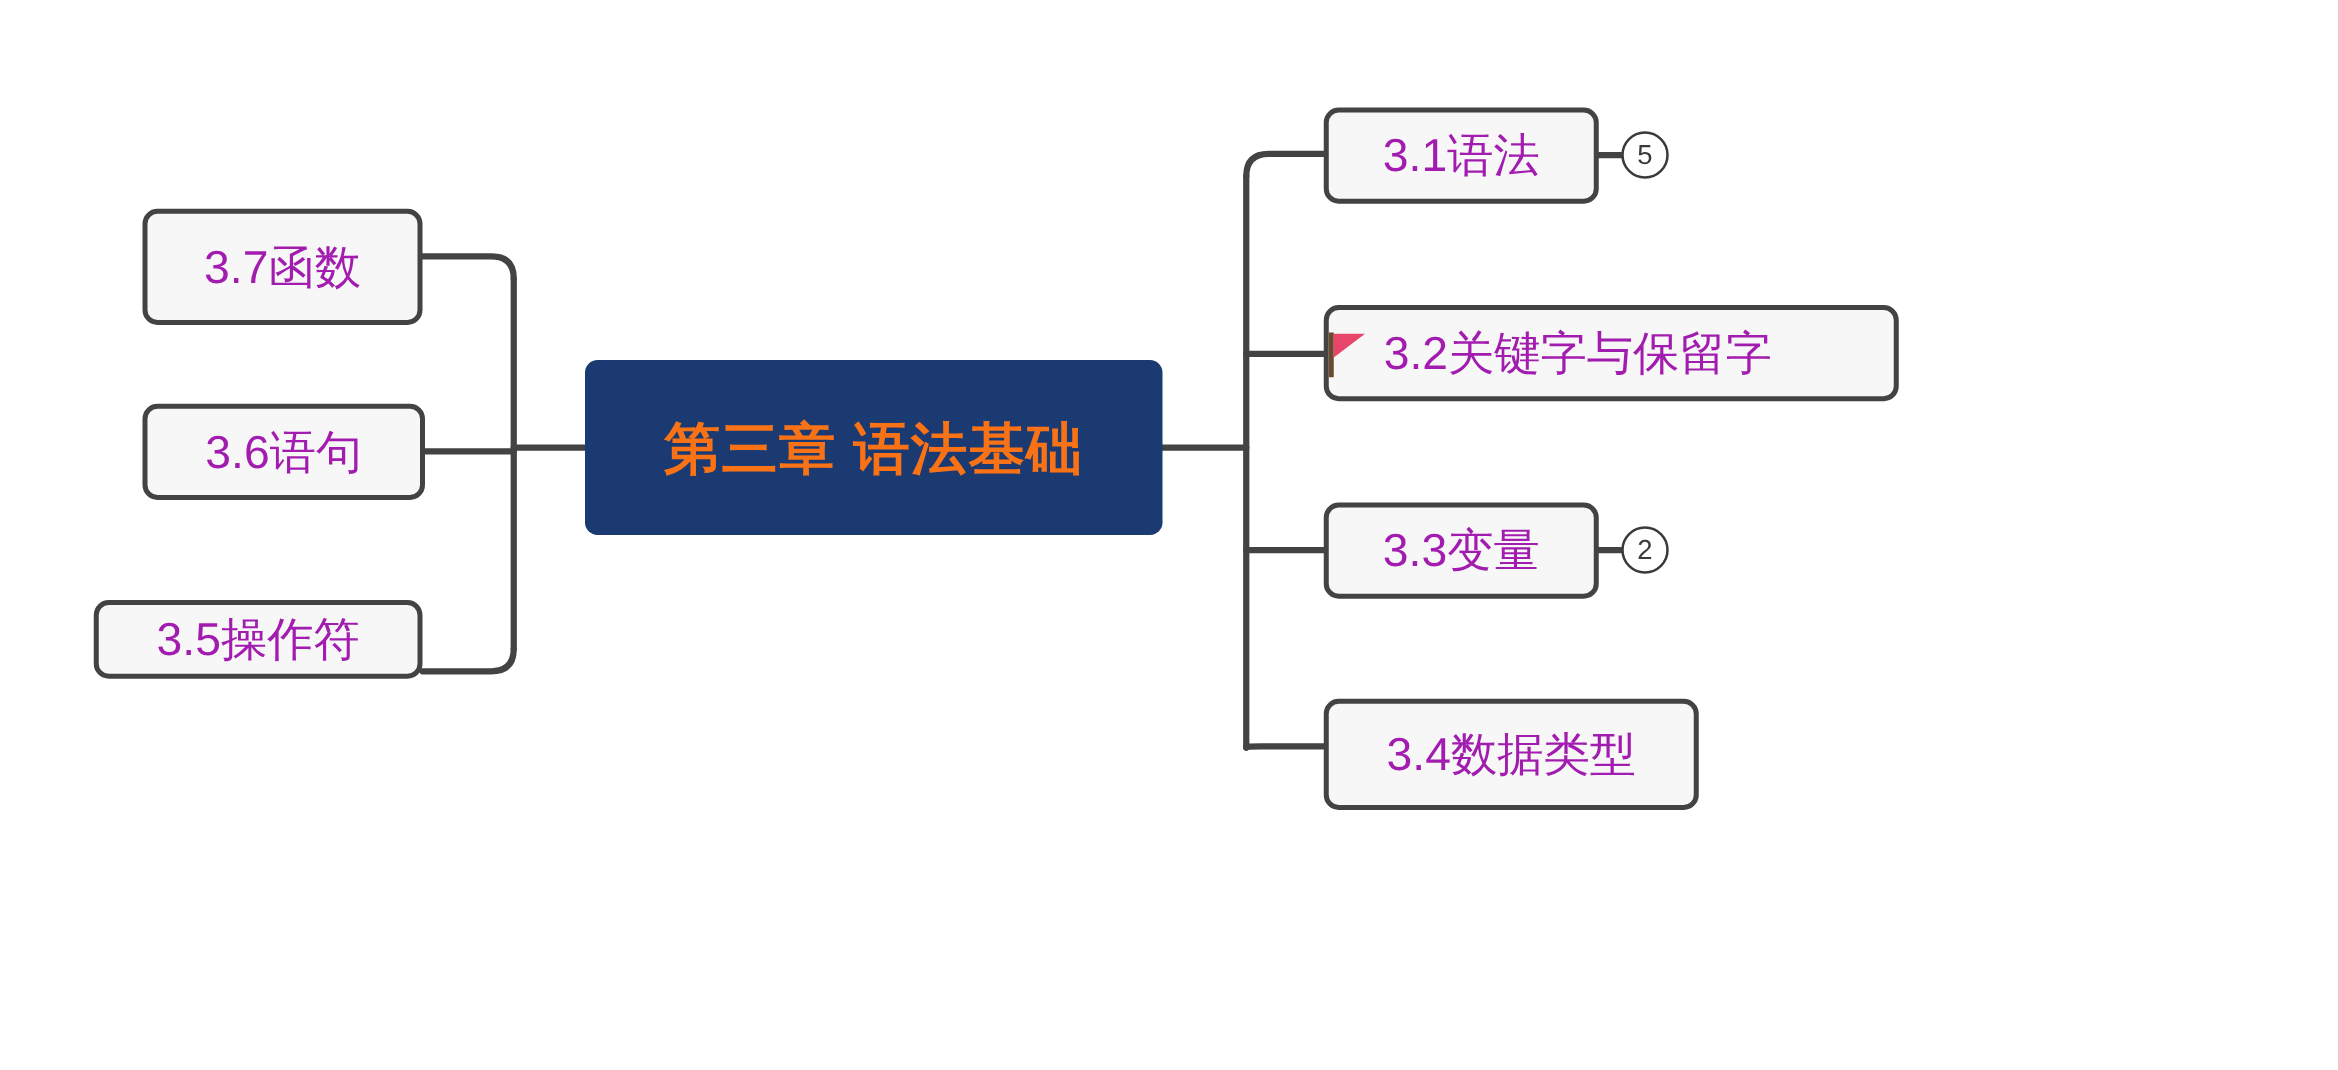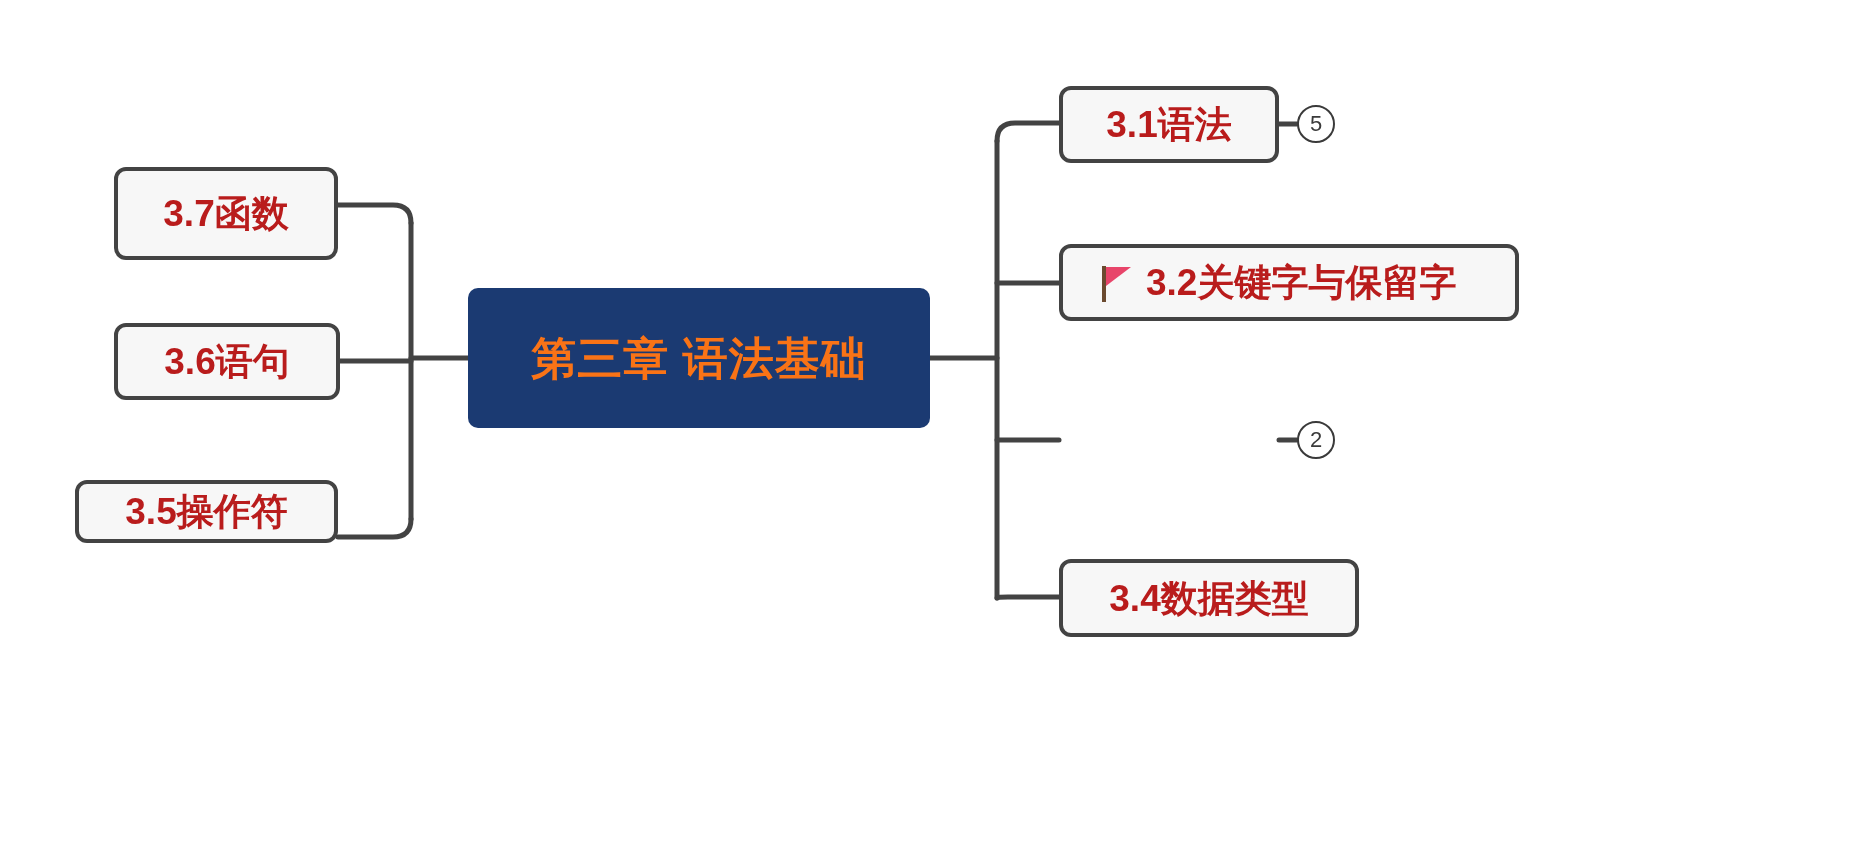--- a/index.html
+++ b/index.html
@@ -36,22 +36,22 @@
     justify-content: center;
     border-radius: 12px;
     z-index: 5;
   }
   .node.leaf {
     background: #f7f7f7;
     border: 4px solid #434343;
   }
   .node.leaf .label {
     font-size: 37px;
-    font-weight: bold;
-    color: #b91c1c;
+    font-weight: normal;
+    color: #a21caf;
     line-height: 1;
     white-space: nowrap;
     letter-spacing: 0px;
   }
   .node.root {
     background: #1b3a72;
     border: 0;
     border-radius: 10px;
   }
   .node.root .label {
@@ -139,29 +139,32 @@
     <span class="label">3.5操作符</span>
   </div>
 
   <div class="node leaf" style="left:1059px; top:86px; width:220px; height:77px;">
     <span class="label">3.1语法</span>
   </div>
   <div class="badge" style="left:1297px; top:105px;">
     <span>5</span>
   </div>
 
-  <div class="node leaf" style="left:1059px; top:244px; width:460px; height:77px; justify-content:flex-start; padding-left:39px;">
+  <div class="node leaf" style="left:1059px; top:244px; width:460px; height:77px; justify-content:flex-start; ">
     <svg class="flag-icon" viewBox="0 0 30 38">
       <rect x="0" y="2" width="4" height="36" fill="#6b4a2f"></rect>
       <polygon points="4,3 29,3 4,22" fill="#e8456a"></polygon>
     </svg>
     <span class="label">3.2关键字与保留字</span>
   </div>
 
+  <div class="node leaf" style="left:1059px; top:402px; width:220px; height:77px;">
+    <span class="label">3.3变量</span>
+  </div>
   <div class="badge" style="left:1297px; top:421px;">
     <span>2</span>
   </div>
 
-  <div class="node leaf" style="left:1059px; top:559px; width:300px; height:78px;">
+  <div class="node leaf" style="left:1059px; top:559px; width:300px; height:89px;">
     <span class="label">3.4数据类型</span>
   </div>
 
 </div>
 
 </body></html>

